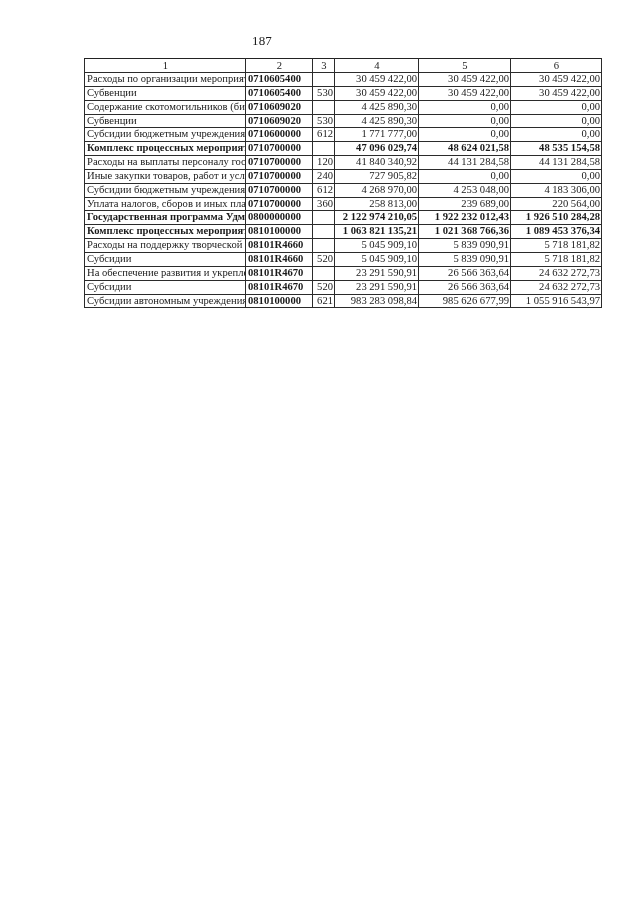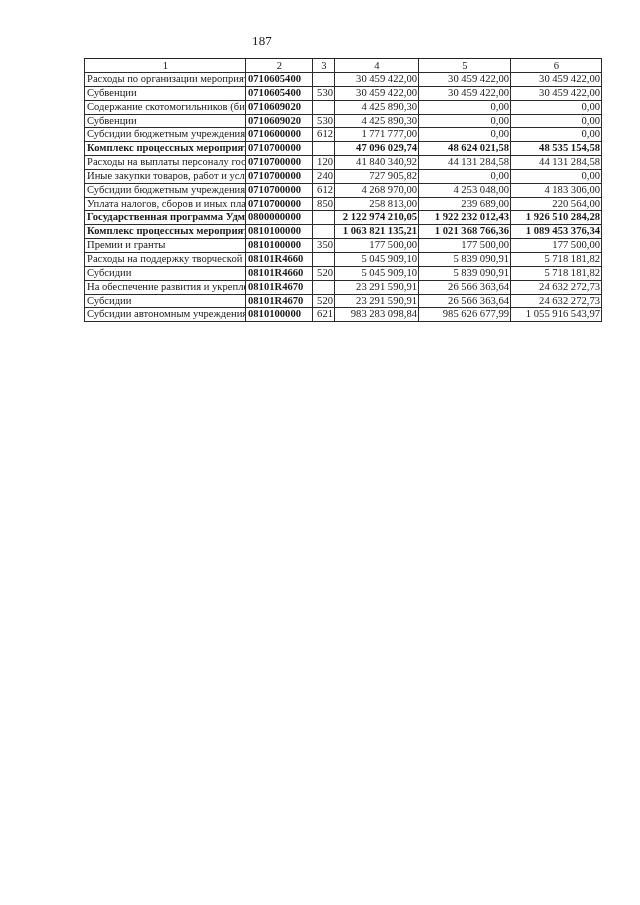--- a/index.html
+++ b/index.html
@@ -114,48 +114,40 @@
         <td class="name">Субсидии бюджетным учреждениям на иные цели</td>
         <td class="code">0710700000</td>
         <td class="kvr">612</td>
         <td class="num">4 268 970,00</td>
         <td class="num">4 253 048,00</td>
         <td class="num">4 183 306,00</td>
       </tr>
       <tr>
         <td class="name">Уплата налогов, сборов и иных платежей</td>
         <td class="code">0710700000</td>
-        <td class="kvr">850</td>
+        <td class="kvr">360</td>
         <td class="num">258 813,00</td>
         <td class="num">239 689,00</td>
         <td class="num">220 564,00</td>
       </tr>
       <tr class="bold">
         <td class="name">Государственная программа Удмуртской Республики «Культура Удмуртии»</td>
         <td class="code">0800000000</td>
         <td class="kvr"></td>
         <td class="num">2 122 974 210,05</td>
         <td class="num">1 922 232 012,43</td>
         <td class="num">1 926 510 284,28</td>
       </tr>
       <tr class="bold">
         <td class="name">Комплекс процессных мероприятий «Зрелищное искусство (театры, цирк, концертные организации) и образование в сфере искусств»</td>
         <td class="code">0810100000</td>
         <td class="kvr"></td>
         <td class="num">1 063 821 135,21</td>
         <td class="num">1 021 368 766,36</td>
         <td class="num">1 089 453 376,34</td>
-      </tr>
-      <tr>
-        <td class="name">Премии и гранты</td>
-        <td class="code">0810100000</td>
-        <td class="kvr">350</td>
-        <td class="num">177 500,00</td>
-        <td class="num">177 500,00</td>
-        <td class="num">177 500,00</td>
       </tr>
       <tr>
         <td class="name">Расходы на поддержку творческой деятельности и укрепление материально-технической базы муниципальных театров в населённых пунктах с численностью населения до 300 тысяч человек</td>
         <td class="code">08101R4660</td>
         <td class="kvr"></td>
         <td class="num">5 045 909,10</td>
         <td class="num">5 839 090,91</td>
         <td class="num">5 718 181,82</td>
       </tr>
       <tr>

